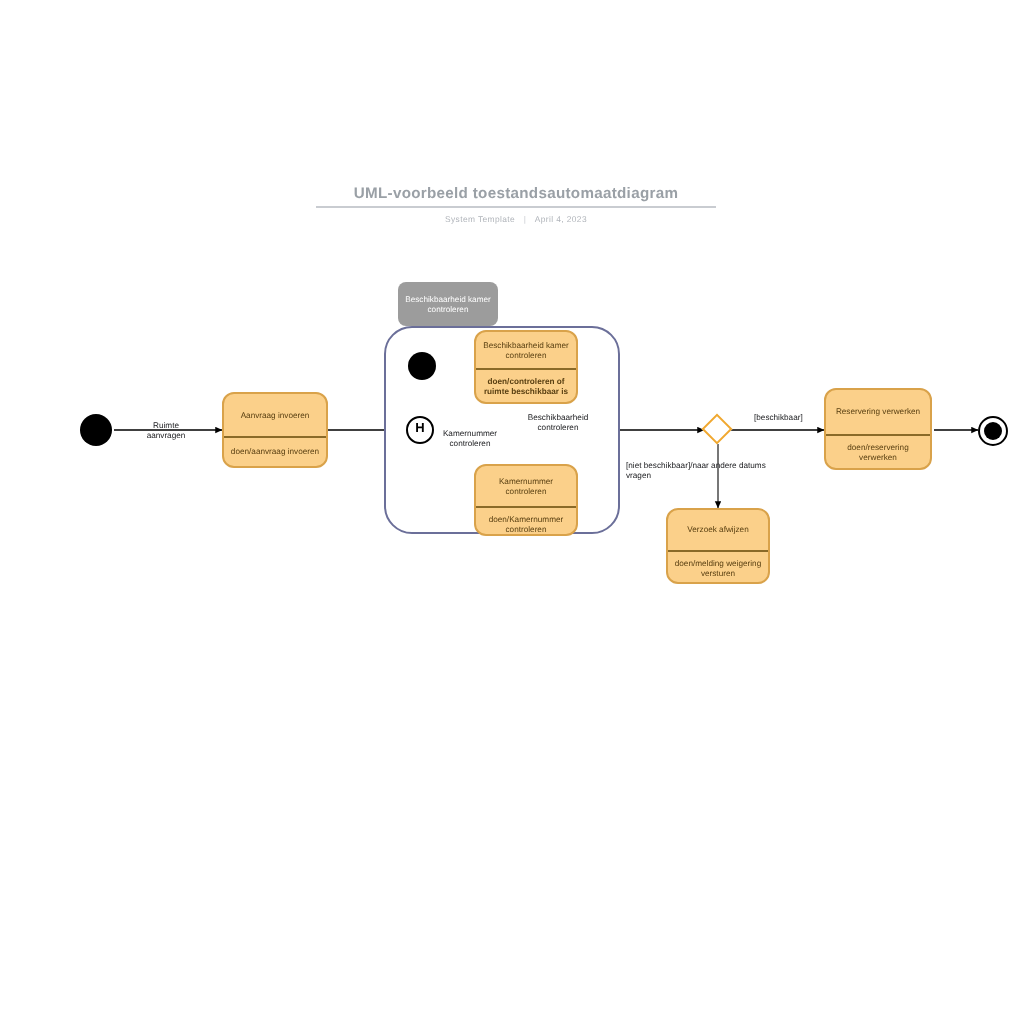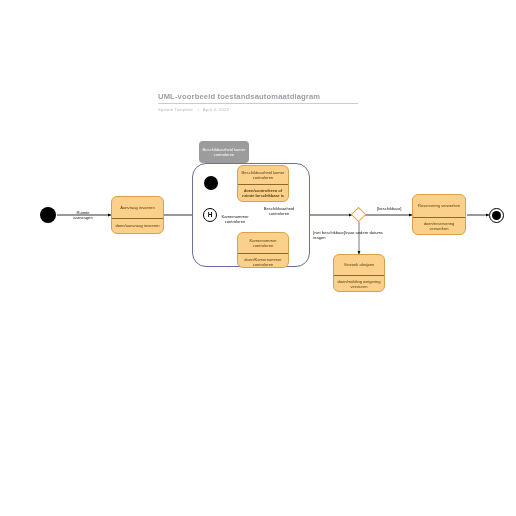--- a/index.html
+++ b/index.html
@@ -15,21 +15,21 @@
     font-family: "Liberation Sans", sans-serif;
     overflow: hidden;
   }
 
   
   #title-block {
     position: absolute;
     left: 158px;
     top: 92px;
     width: 200px;
-    text-align: left;
+    text-align: center;
   }
   #diagram-title {
     font-size: 7.6px;
     font-weight: bold;
     color: #9aa0a6;
     letter-spacing: 0.15px;
     padding-bottom: 2px;
     border-bottom: 1px solid #c9ccd1;
     white-space: nowrap;
   }

